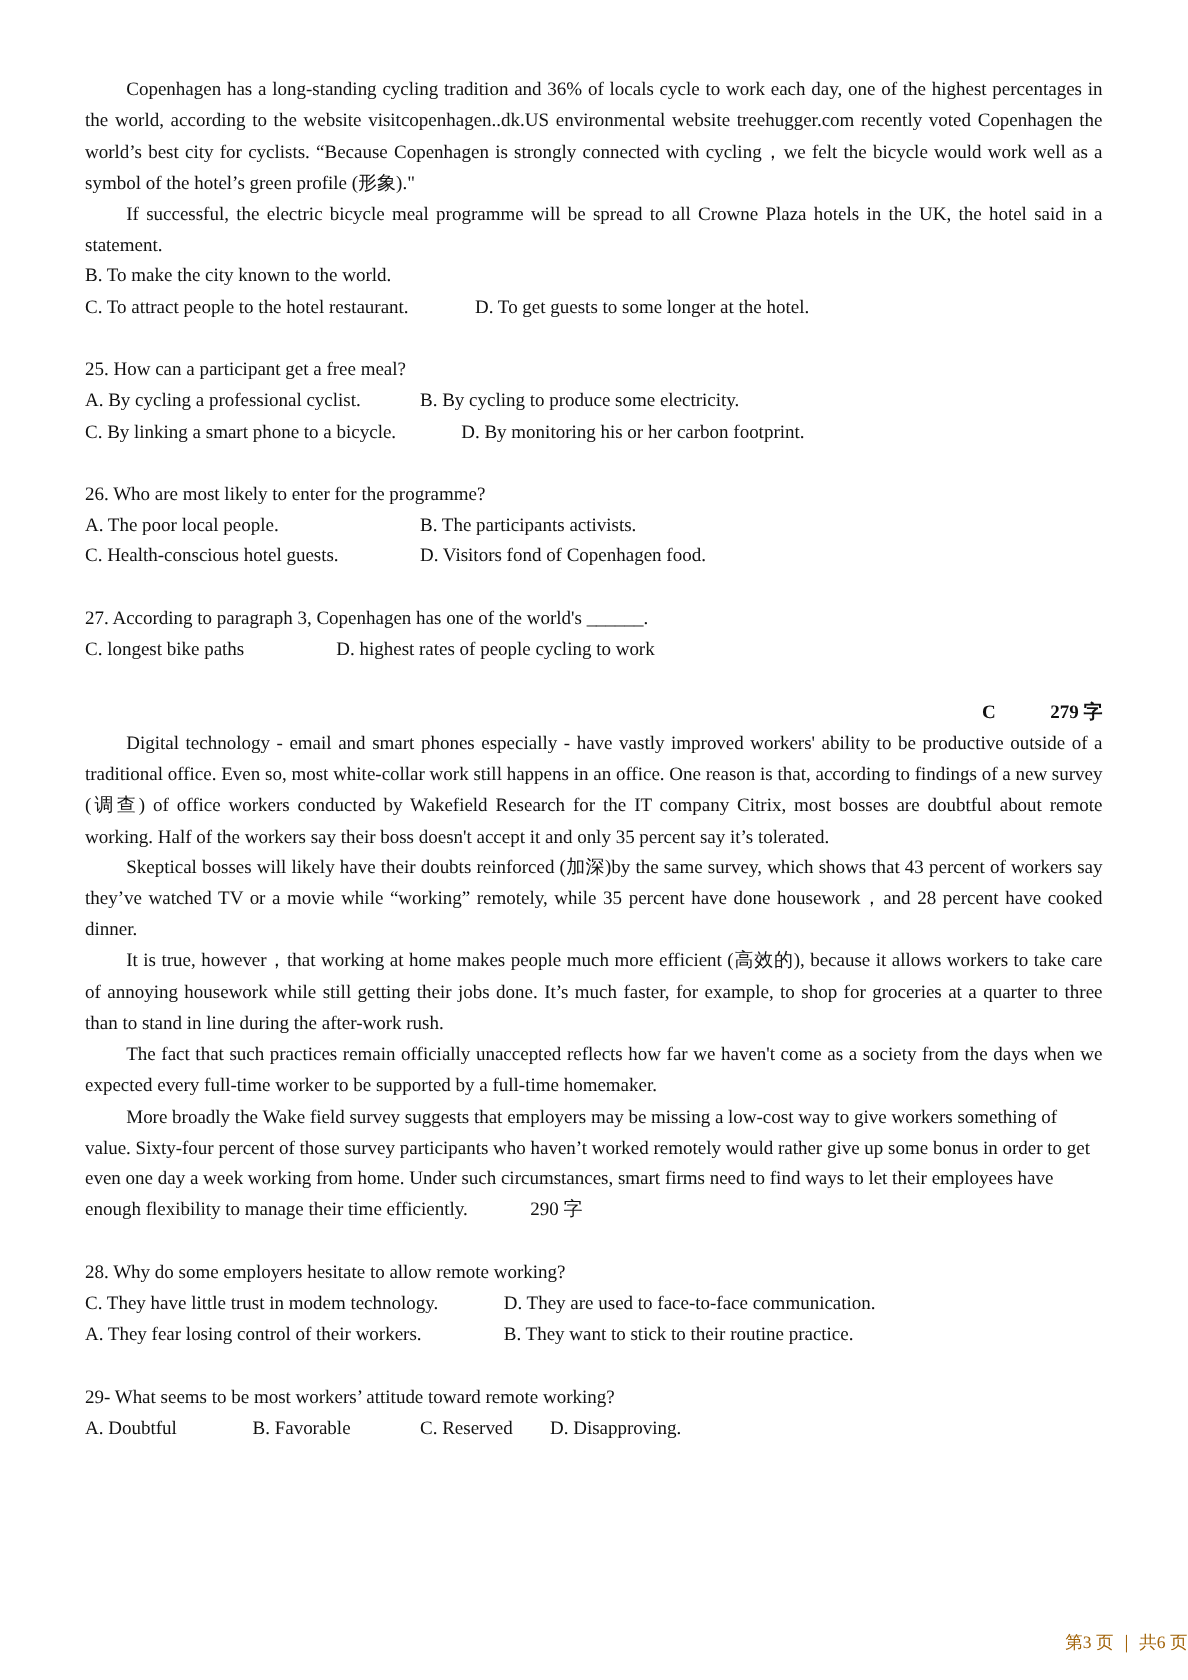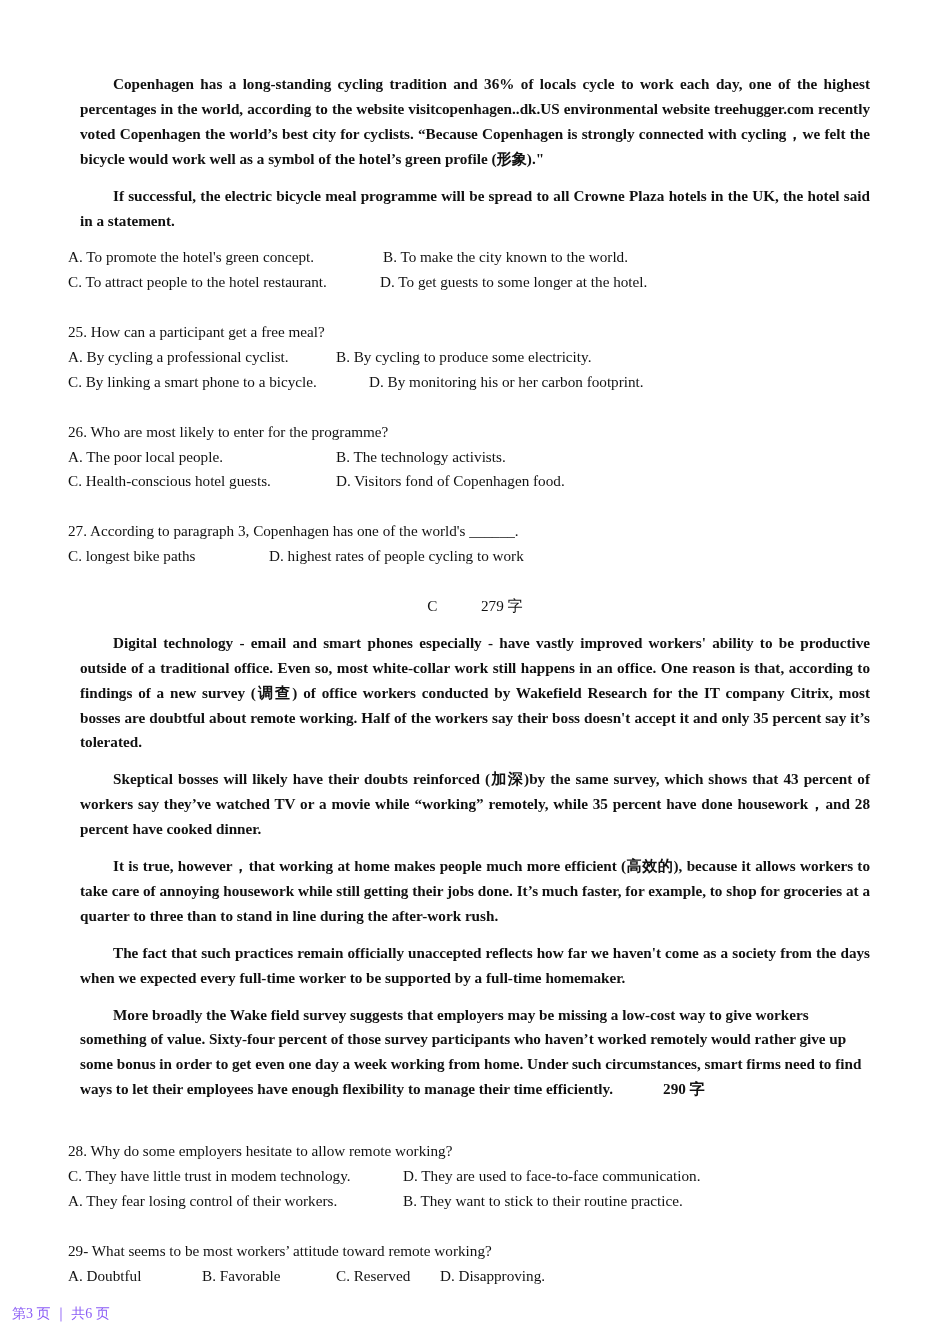--- a/index.html
+++ b/index.html
@@ -4,41 +4,40 @@
   <style>
     html, body { margin: 0; padding: 0; background: #ffffff; }
     body {
       width: 950px; height: 1344px; position: relative; overflow: hidden;
       font-family: "Liberation Serif", "DejaVu Serif", serif;
       color: #111111;
       font-size: 15.2px;
     }
     .page { position: absolute; left: 68px; top: 60px; width: 814px; }
     .line { height: 24.9px; line-height: 24.9px; white-space: nowrap; }
-    .para { line-height: 24.9px; text-align: justify; text-indent: 33px; margin: 12px; font-weight: bold; }
+    .para { line-height: 24.9px; text-align: justify; text-indent: 33px; margin: 0; }
     .q { margin: 0; }
     .opt-row { display: flex; height: 24.9px; line-height: 24.9px; white-space: nowrap; }
     .gap { height: 24.9px; }
-    .center { text-align: center; }
+    .center { text-align: right; font-weight: bold; }
     .footer {
       position: absolute; left: 12px; right: 0; top: 1305px;
-      text-align: left; font-size: 14px; color: #8b5cf6;
+      text-align: right; font-size: 14px; color: #a16207;
     }
   </style>
 </head>
 <body>
 
 <div class="page">
 
   <p class="para">Copenhagen has a long-standing cycling tradition and 36% of locals cycle to work each day, one of the highest percentages in the world, according to the website visitcopenhagen..dk.US environmental website treehugger.com recently voted Copenhagen the world’s best city for cyclists. “Because Copenhagen is strongly connected with cycling，we felt the bicycle would work well as a symbol of the hotel’s green profile (形象)."</p>
   <p class="para">If successful, the electric bicycle meal programme will be spread to all Crowne Plaza hotels in the UK, the hotel said in a statement.</p>
 
   <div class="q">
     <div class="opt-row">
-      <span style="width:315px">A. To promote the hotel's green concept.</span>
       <span>B. To make the city known to the world.</span>
     </div>
     <div class="opt-row">
       <span style="width:312px">C. To attract people to the hotel restaurant.</span>
       <span>D. To get guests to some longer at the hotel.</span>
     </div>
   </div>
   <div class="gap"></div>
 
   <div class="q">
@@ -51,21 +50,21 @@
       <span style="width:301px">C. By linking a smart phone to a bicycle.</span>
       <span>D. By monitoring his or her carbon footprint.</span>
     </div>
   </div>
   <div class="gap"></div>
 
   <div class="q">
     <div class="line">26. Who are most likely to enter for the programme?</div>
     <div class="opt-row">
       <span style="width:268px">A. The poor local people.</span>
-      <span>B. The technology activists.</span>
+      <span>B. The participants activists.</span>
     </div>
     <div class="opt-row">
       <span style="width:268px">C. Health-conscious hotel guests.</span>
       <span>D. Visitors fond of Copenhagen food.</span>
     </div>
   </div>
   <div class="gap"></div>
 
   <div class="q">
     <div class="line">27. According to paragraph 3, Copenhagen has one of the world's ______.</div>

